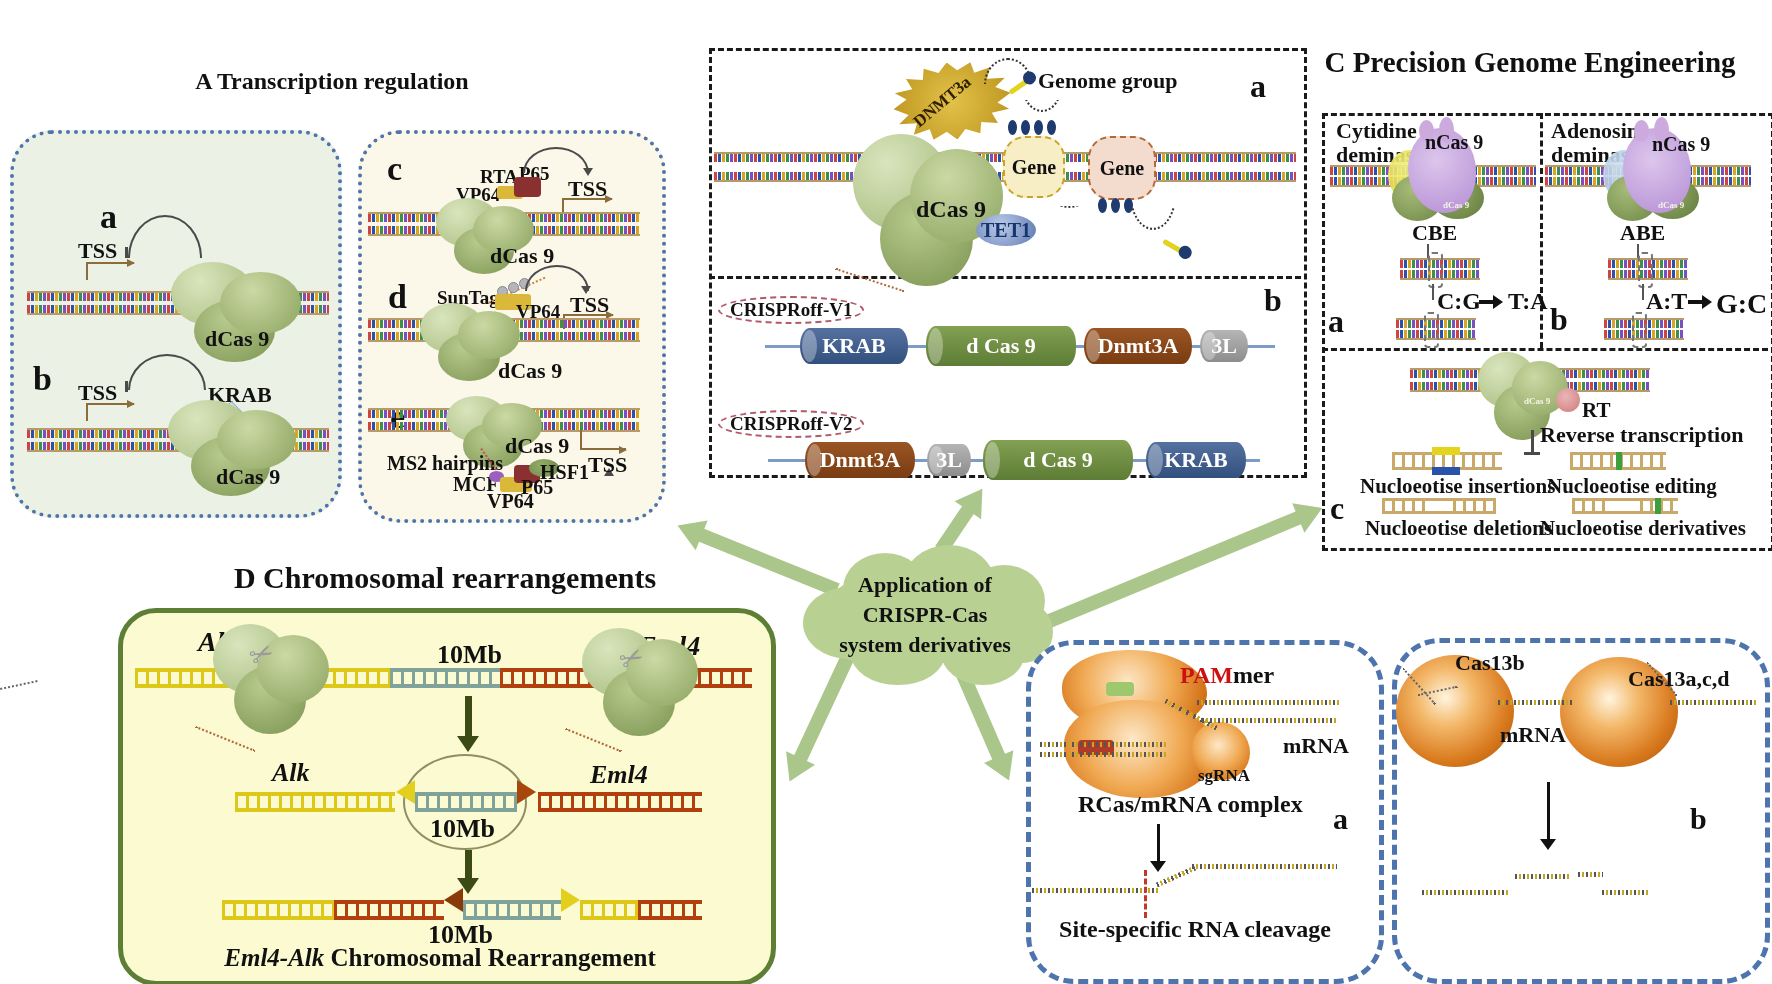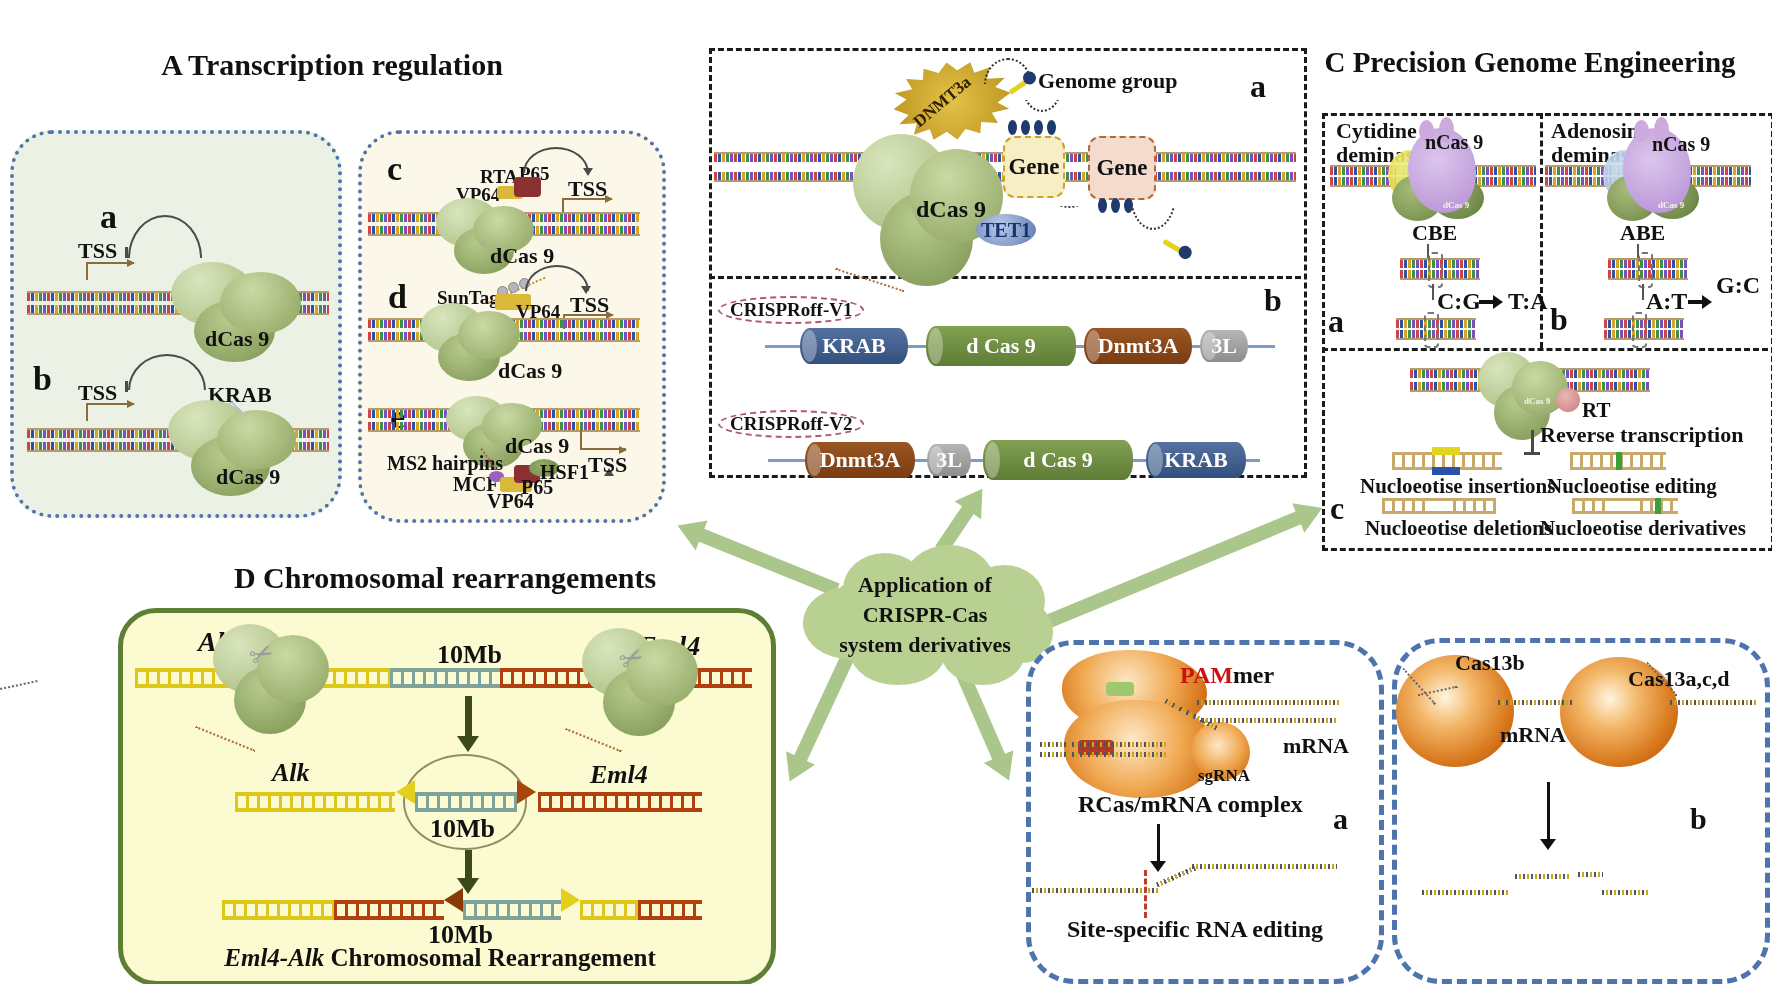--- a/index.html
+++ b/index.html
@@ -97,29 +97,29 @@
   .pin{width:22px;height:5px;background:#e3d320;border-radius:2px;transform:rotate(-35deg)}
   .pin::after{content:"";position:absolute;right:-9px;top:-5px;width:13px;height:13px;border-radius:50%;background:#1f3a6e}
   .burst{background:radial-gradient(circle,#e3c24a,#b8901a);clip-path:polygon(50% 0,58% 12%,70% 4%,72% 18%,86% 14%,82% 28%,97% 30%,88% 40%,100% 50%,88% 60%,97% 70%,82% 72%,86% 86%,72% 82%,70% 96%,58% 88%,50% 100%,42% 88%,30% 96%,28% 82%,14% 86%,18% 72%,3% 70%,12% 60%,0 50%,12% 40%,3% 30%,18% 28%,14% 14%,28% 18%,30% 4%,42% 12%)}
   .rna{height:5px;background:repeating-linear-gradient(90deg,#555 0 2px,rgba(0,0,0,0) 2px 4px,#c9a520 4px 6px,rgba(0,0,0,0) 6px 8px)}
   .dotl{border-top:2px dotted #b06a3a;transform-origin:0 0}
   .hlbox{border:2px dashed #777;border-radius:4px}
   .vline{border-left:2px solid #555}
   .ell{border:2px solid #8f8f63;border-radius:50%}
   .tri{width:0;height:0;border-top:12px solid rgba(0,0,0,0);border-bottom:12px solid rgba(0,0,0,0)}
   .tinyl{font-size:9px;color:#f4f4e8;font-weight:bold}
-  .genebox{display:flex;align-items:center;justify-content:center;font-weight:bold;font-size:23px;border-radius:12px}
+  .genebox{display:flex;align-items:center;justify-content:center;font-weight:bold;font-size:20px;border-radius:22px}
   .scis{color:#9a9a9a;font-size:28px;transform:rotate(-25deg)}
 </style>
 </head>
 <body>
 
 <div id="root">
 
-  <div class="abs t ctr" style="left:132px;top:48px;width:400px;font-size:30px">A  Transcription regulation</div>
+  <div class="abs t ctr" style="left:132px;top:68px;width:400px;font-size:24px">A  Transcription regulation</div>
   <div class="abs dotbox" style="left:10px;top:130px;width:324px;height:380px;background:#ebf1e4"></div>
   <div class="abs dotbox" style="left:358px;top:130px;width:300px;height:385px;background:#fbf7e9"></div>
 
   <div class="abs t" style="left:100px;top:198px;font-size:34px">a</div>
   <div class="abs t" style="left:78px;top:238px;font-size:22px">TSS</div>
   <div class="abs prom" style="left:86px;top:262px;width:46px;height:16px">
       <i></i>
     </div>
   <div class="abs arc" style="left:128px;top:215px;width:74px;height:43px">
       <i></i>
@@ -301,21 +301,21 @@
   <div class="abs t" style="left:1620px;top:220px;font-size:22px">ABE</div>
   <div class="abs vline" style="left:1637px;top:244px;height:14px"></div>
   <div class="abs dna" style="left:1608px;top:258px;width:80px;height:22px"></div>
   <div class="abs hlbox" style="left:1638px;top:252px;width:11px;height:32px"></div>
   <div class="abs vline" style="left:1642px;top:284px;height:16px"></div>
   <div class="abs t" style="left:1646px;top:288px;font-size:24px">A:T</div>
   <div class="abs harr" style="left:1688px;top:302px;width:24px">
       <i class="s"></i>
       <i class="h"></i>
     </div>
-  <div class="abs t" style="left:1716px;top:272px;font-size:24px">G:C</div>
+  <div class="abs t" style="left:1716px;top:288px;font-size:28px">G:C</div>
   <div class="abs dna" style="left:1604px;top:318px;width:80px;height:22px"></div>
   <div class="abs hlbox" style="left:1632px;top:312px;width:11px;height:32px"></div>
   <div class="abs t" style="left:1550px;top:301px;font-size:32px">b</div>
 
   <div class="abs dna" style="left:1410px;top:368px;width:240px;height:24px"></div>
   <div class="abs cas9" style="left:1478px;top:352px;width:90px;height:88px">
       <b></b>
     </div>
   <div class="abs tinyl" style="left:1524px;top:396px">dCas 9</div>
   <div class="abs" style="left:1556px;top:388px;width:24px;height:24px;border-radius:50%;background:radial-gradient(circle at 40% 35%,#eab6b6,#cf7a7a)"></div>
@@ -451,21 +451,21 @@
   <div class="abs t" style="left:1078px;top:791px;font-size:24px">RCas/mRNA complex</div>
   <div class="abs t" style="left:1333px;top:802px;font-size:30px">a</div>
   <div class="abs var" style="left:1158px;top:824px;width:0;height:48px">
       <i class="s"></i>
       <i class="h"></i>
     </div>
   <div class="abs rna" style="left:1032px;top:888px;width:126px"></div>
   <div class="abs rna" style="left:1155px;top:874px;width:42px;transform:rotate(-24deg)"></div>
   <div class="abs rna" style="left:1192px;top:864px;width:145px"></div>
   <div class="abs" style="left:1144px;top:870px;height:48px;border-left:3px dashed #c0392b"></div>
-  <div class="abs t ctr" style="left:1045px;top:916px;width:300px;font-size:24px">Site-specific RNA editing</div>
+  <div class="abs t ctr" style="left:1045px;top:916px;width:300px;font-size:24px">Site-specific RNA cleavage</div>
 
   <div class="abs osphere" style="left:1396px;top:655px;width:118px;height:112px"></div>
   <div class="abs osphere" style="left:1560px;top:657px;width:118px;height:110px"></div>
   <div class="abs dotl" style="left:1404px;top:668px;width:48px;transform:rotate(48deg);border-color:#666"></div>
   <div class="abs dotl" style="left:1418px;top:694px;width:40px;transform:rotate(-12deg);border-color:#666"></div>
   <div class="abs dotl" style="left:1648px;top:662px;width:44px;transform:rotate(48deg);border-color:#666"></div>
   <div class="abs dotl" style="left:1660px,;top:688px;width:38px;transform:rotate(-12deg);border-color:#666"></div>
   <div class="abs t" style="left:1455px;top:650px;font-size:22px">Cas13b</div>
   <div class="abs t" style="left:1628px;top:666px;font-size:22px">Cas13a,c,d</div>
   <div class="abs rna" style="left:1498px;top:700px;width:76px"></div>

